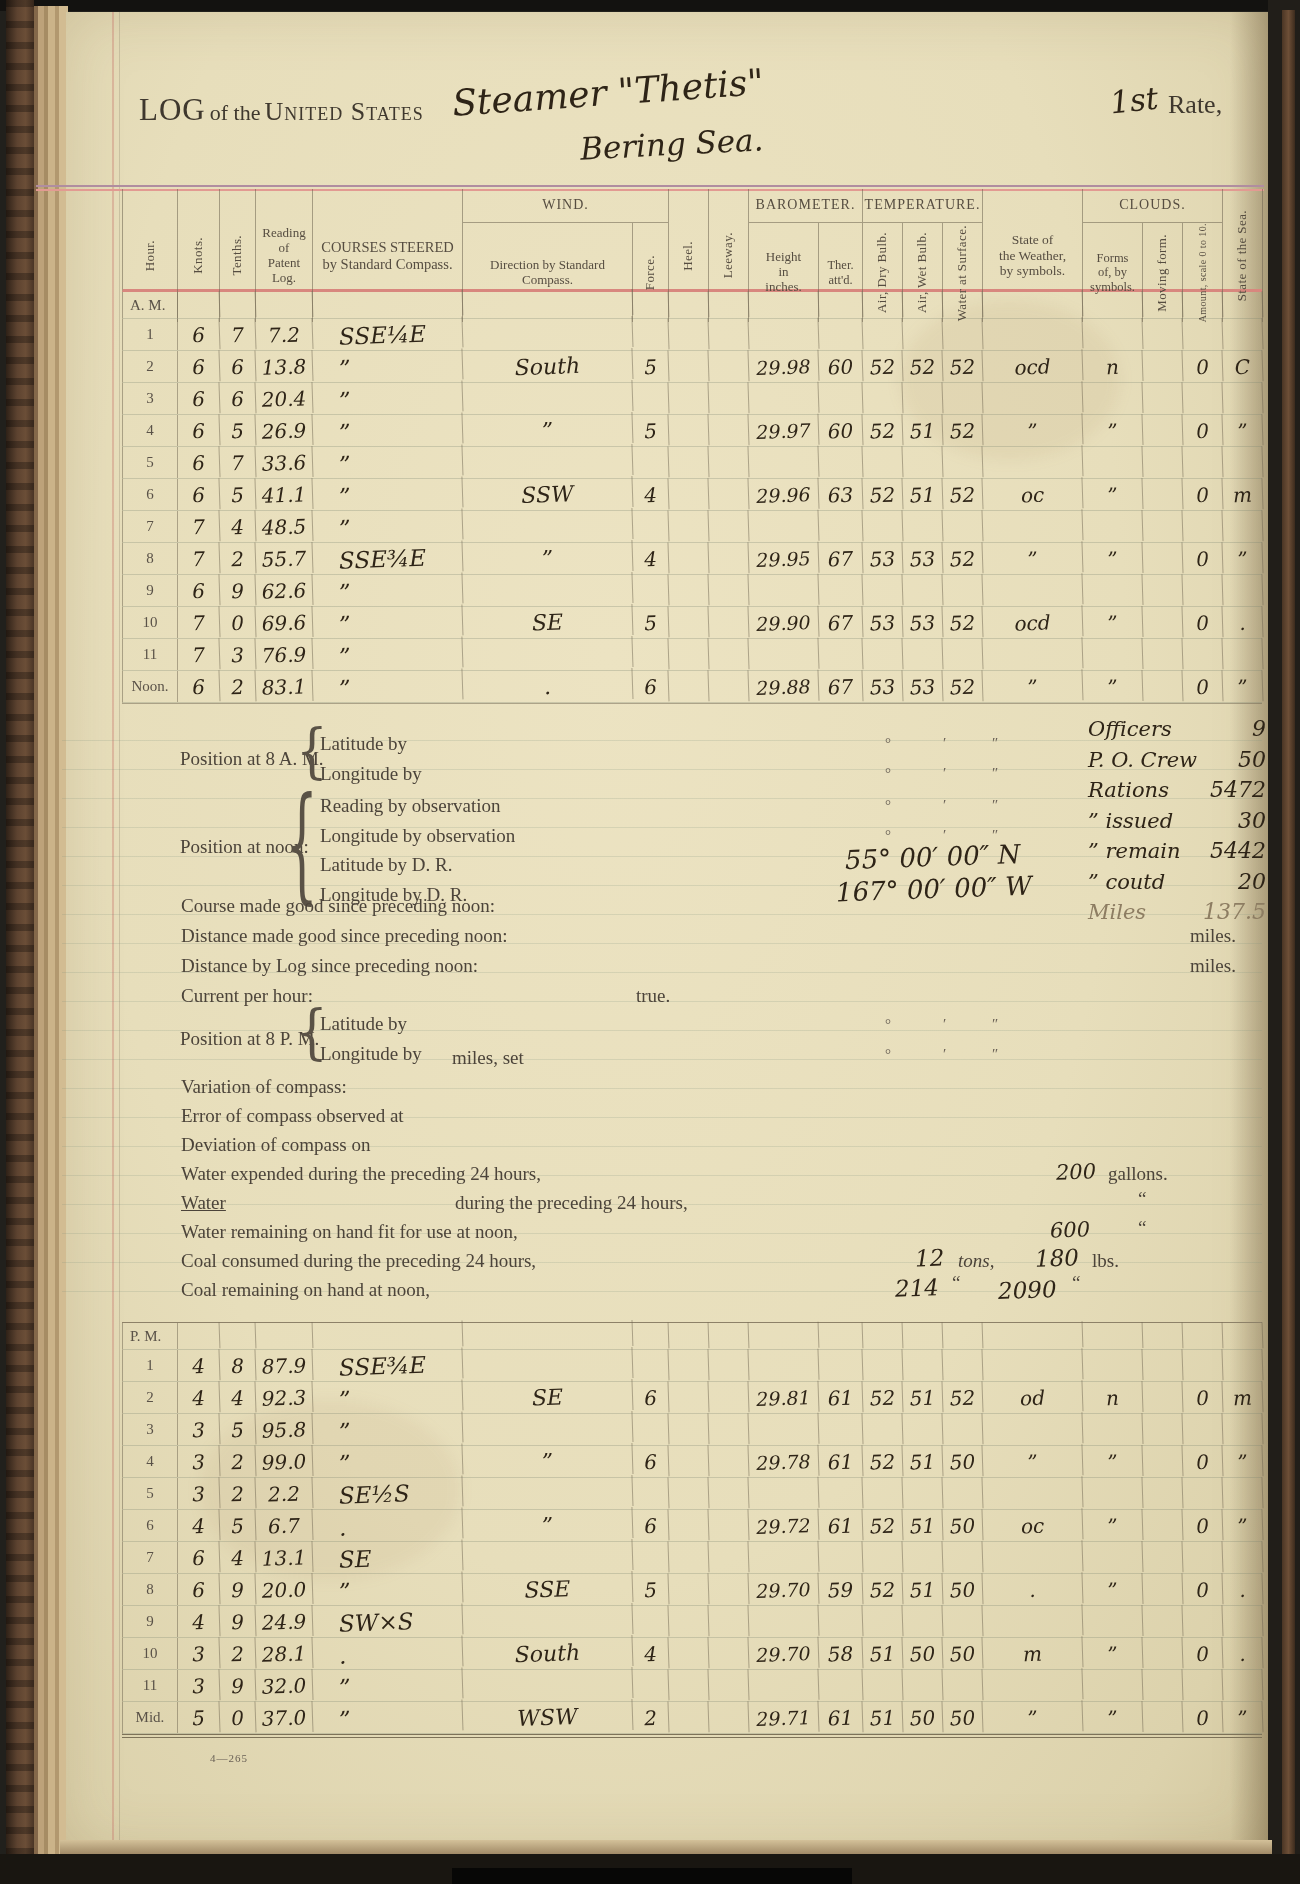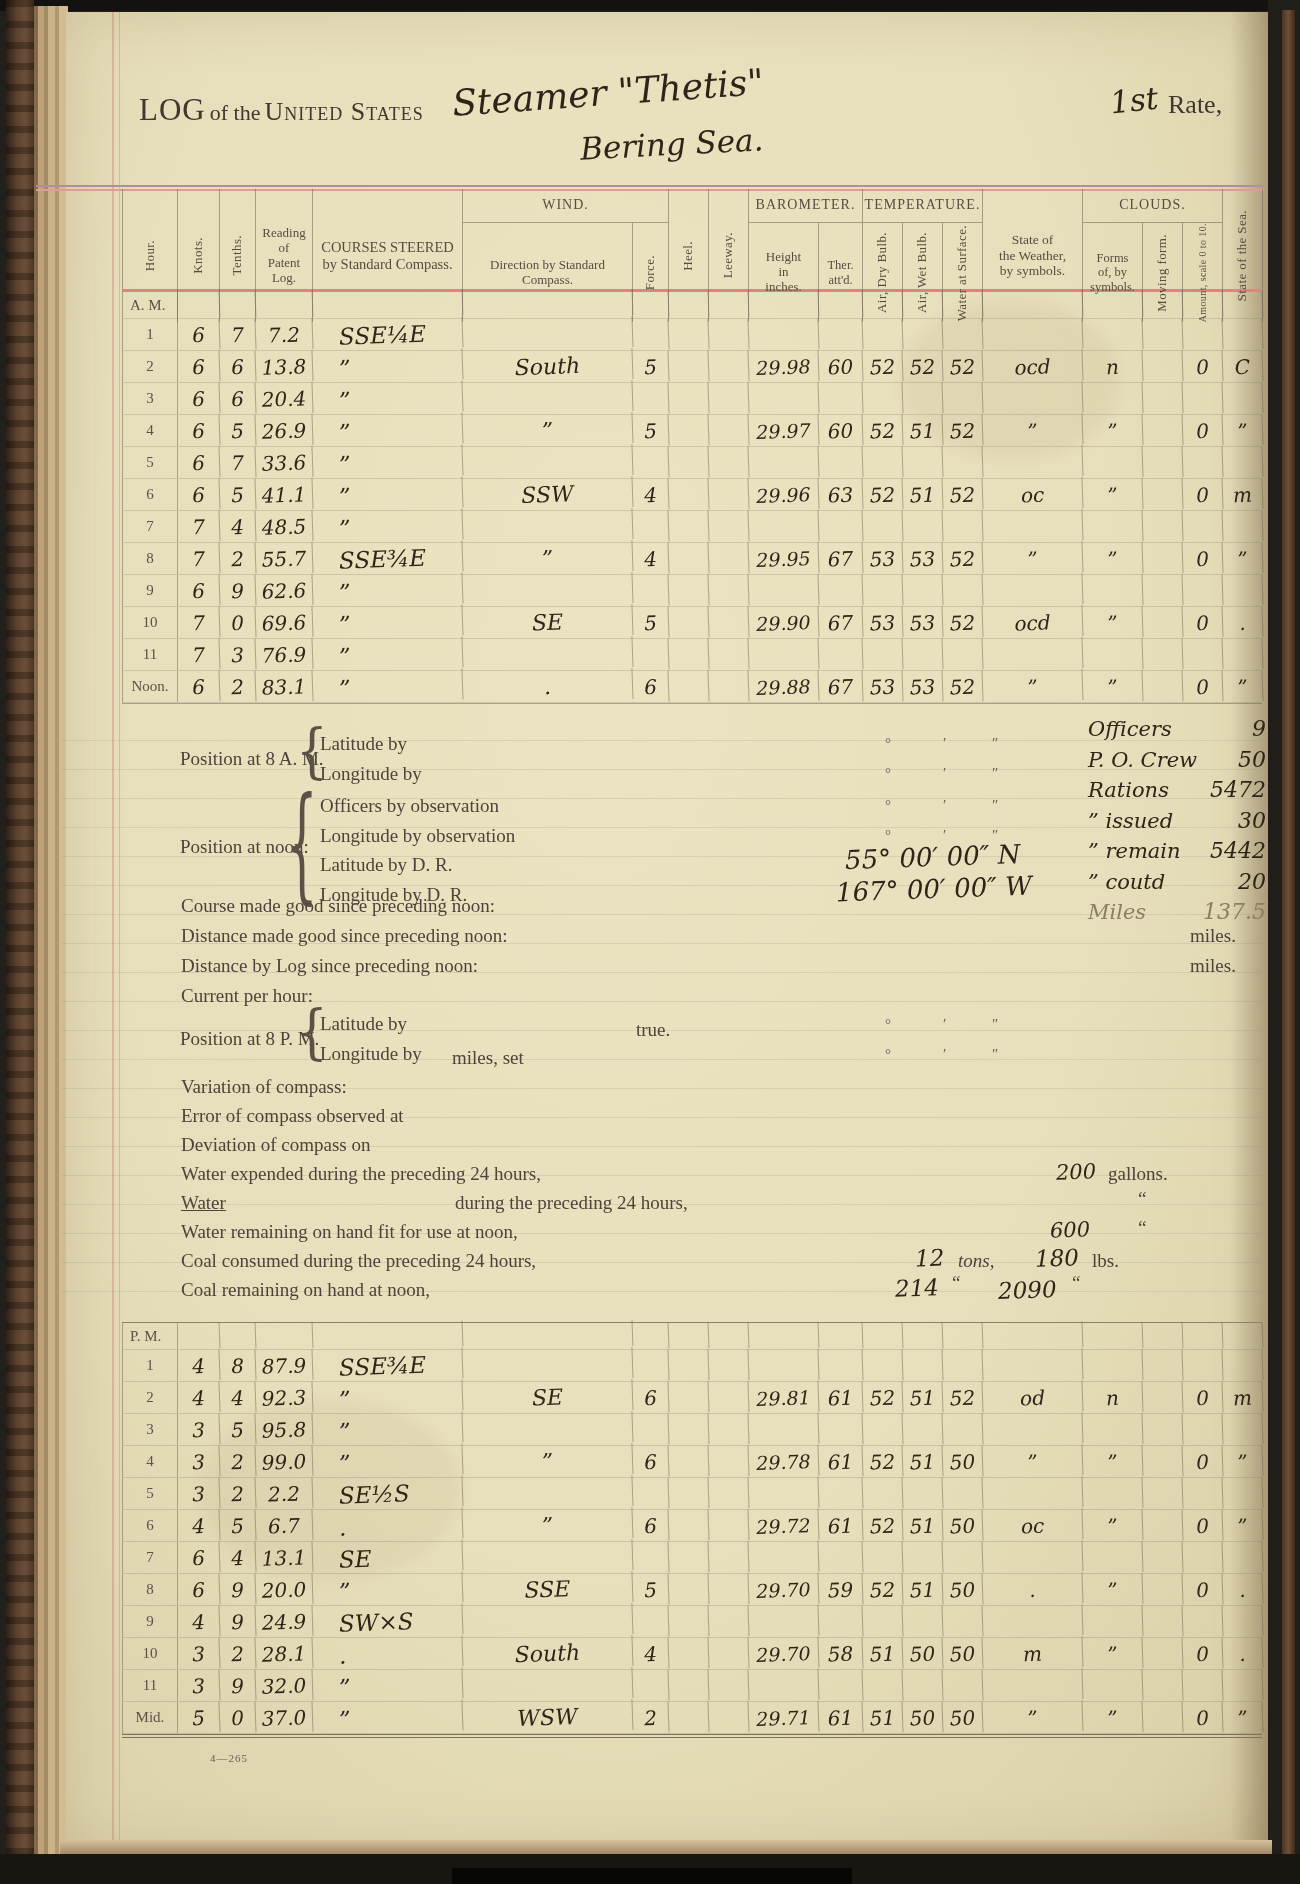--- a/index.html
+++ b/index.html
@@ -460,21 +460,21 @@
 
   <div class="abs ledger"></div>
 
   <div class="abs pr lbl" style="left:180px;top:748px;">Position at 8 A. M.</div>
   <div class="abs brace" style="left:296px;top:722px;font-size:50px;transform:scaleY(1.2);">{</div>
   <div class="abs pr lbl" style="left:320px;top:733px;">Latitude by</div>
   <div class="abs pr lbl" style="left:320px;top:763px;">Longitude by</div>
 
   <div class="abs pr lbl" style="left:180px;top:836px;">Position at noon:</div>
   <div class="abs brace" style="left:286px;top:772px;font-size:50px;transform:scaleY(2.5);transform-origin:top;">{</div>
-  <div class="abs pr lbl" style="left:320px;top:795px;">Officers by observation</div>
+  <div class="abs pr lbl" style="left:320px;top:795px;">Reading by observation</div>
   <div class="abs pr lbl" style="left:320px;top:825px;">Longitude by observation</div>
   <div class="abs pr lbl" style="left:320px;top:854px;">Latitude by D. R.</div>
   <div class="abs pr lbl" style="left:320px;top:884px;">Longitude by D. R.</div>
 
   <div class="abs degrow" style="left:885px;top:735px;">
     <span class="degsym d1">°</span>
       <span class="degsym d2">′</span>
       <span class="degsym d3">″</span>
   </div>
   <div class="abs degrow" style="left:885px;top:765px;">
@@ -538,21 +538,21 @@
     </div>
     </div>
 
   <div class="abs pr lbl" style="left:181px;top:895px;">Course made good since preceding noon:</div>
   <div class="abs pr lbl" style="left:181px;top:925px;">Distance made good since preceding noon:</div>
   <div class="abs pr lbl" style="left:1190px;top:925px;">miles.</div>
   <div class="abs pr lbl" style="left:181px;top:955px;">Distance by Log since preceding noon:</div>
   <div class="abs pr lbl" style="left:1190px;top:955px;">miles.</div>
   <div class="abs pr lbl" style="left:181px;top:985px;">Current per hour:</div>
   <div class="abs pr lbl" style="left:452px;top:1015px;margin-top:32px;">miles, set</div>
-  <div class="abs pr lbl" style="left:636px;top:1019px;">true.</div>
+  <div class="abs pr lbl" style="left:636px;top:985px;">true.</div>
 
   <div class="abs pr lbl" style="left:180px;top:1028px;">Position at 8 P. M.</div>
   <div class="abs brace" style="left:296px;top:1003px;font-size:50px;transform:scaleY(1.2);">{</div>
   <div class="abs pr lbl" style="left:320px;top:1013px;">Latitude by</div>
   <div class="abs pr lbl" style="left:320px;top:1043px;">Longitude by</div>
 
   <div class="abs pr lbl" style="left:181px;top:1076px;">Variation of compass:</div>
   <div class="abs pr lbl" style="left:181px;top:1105px;">Error of compass observed at</div>
   <div class="abs pr lbl" style="left:181px;top:1134px;">Deviation of compass on</div>
 

